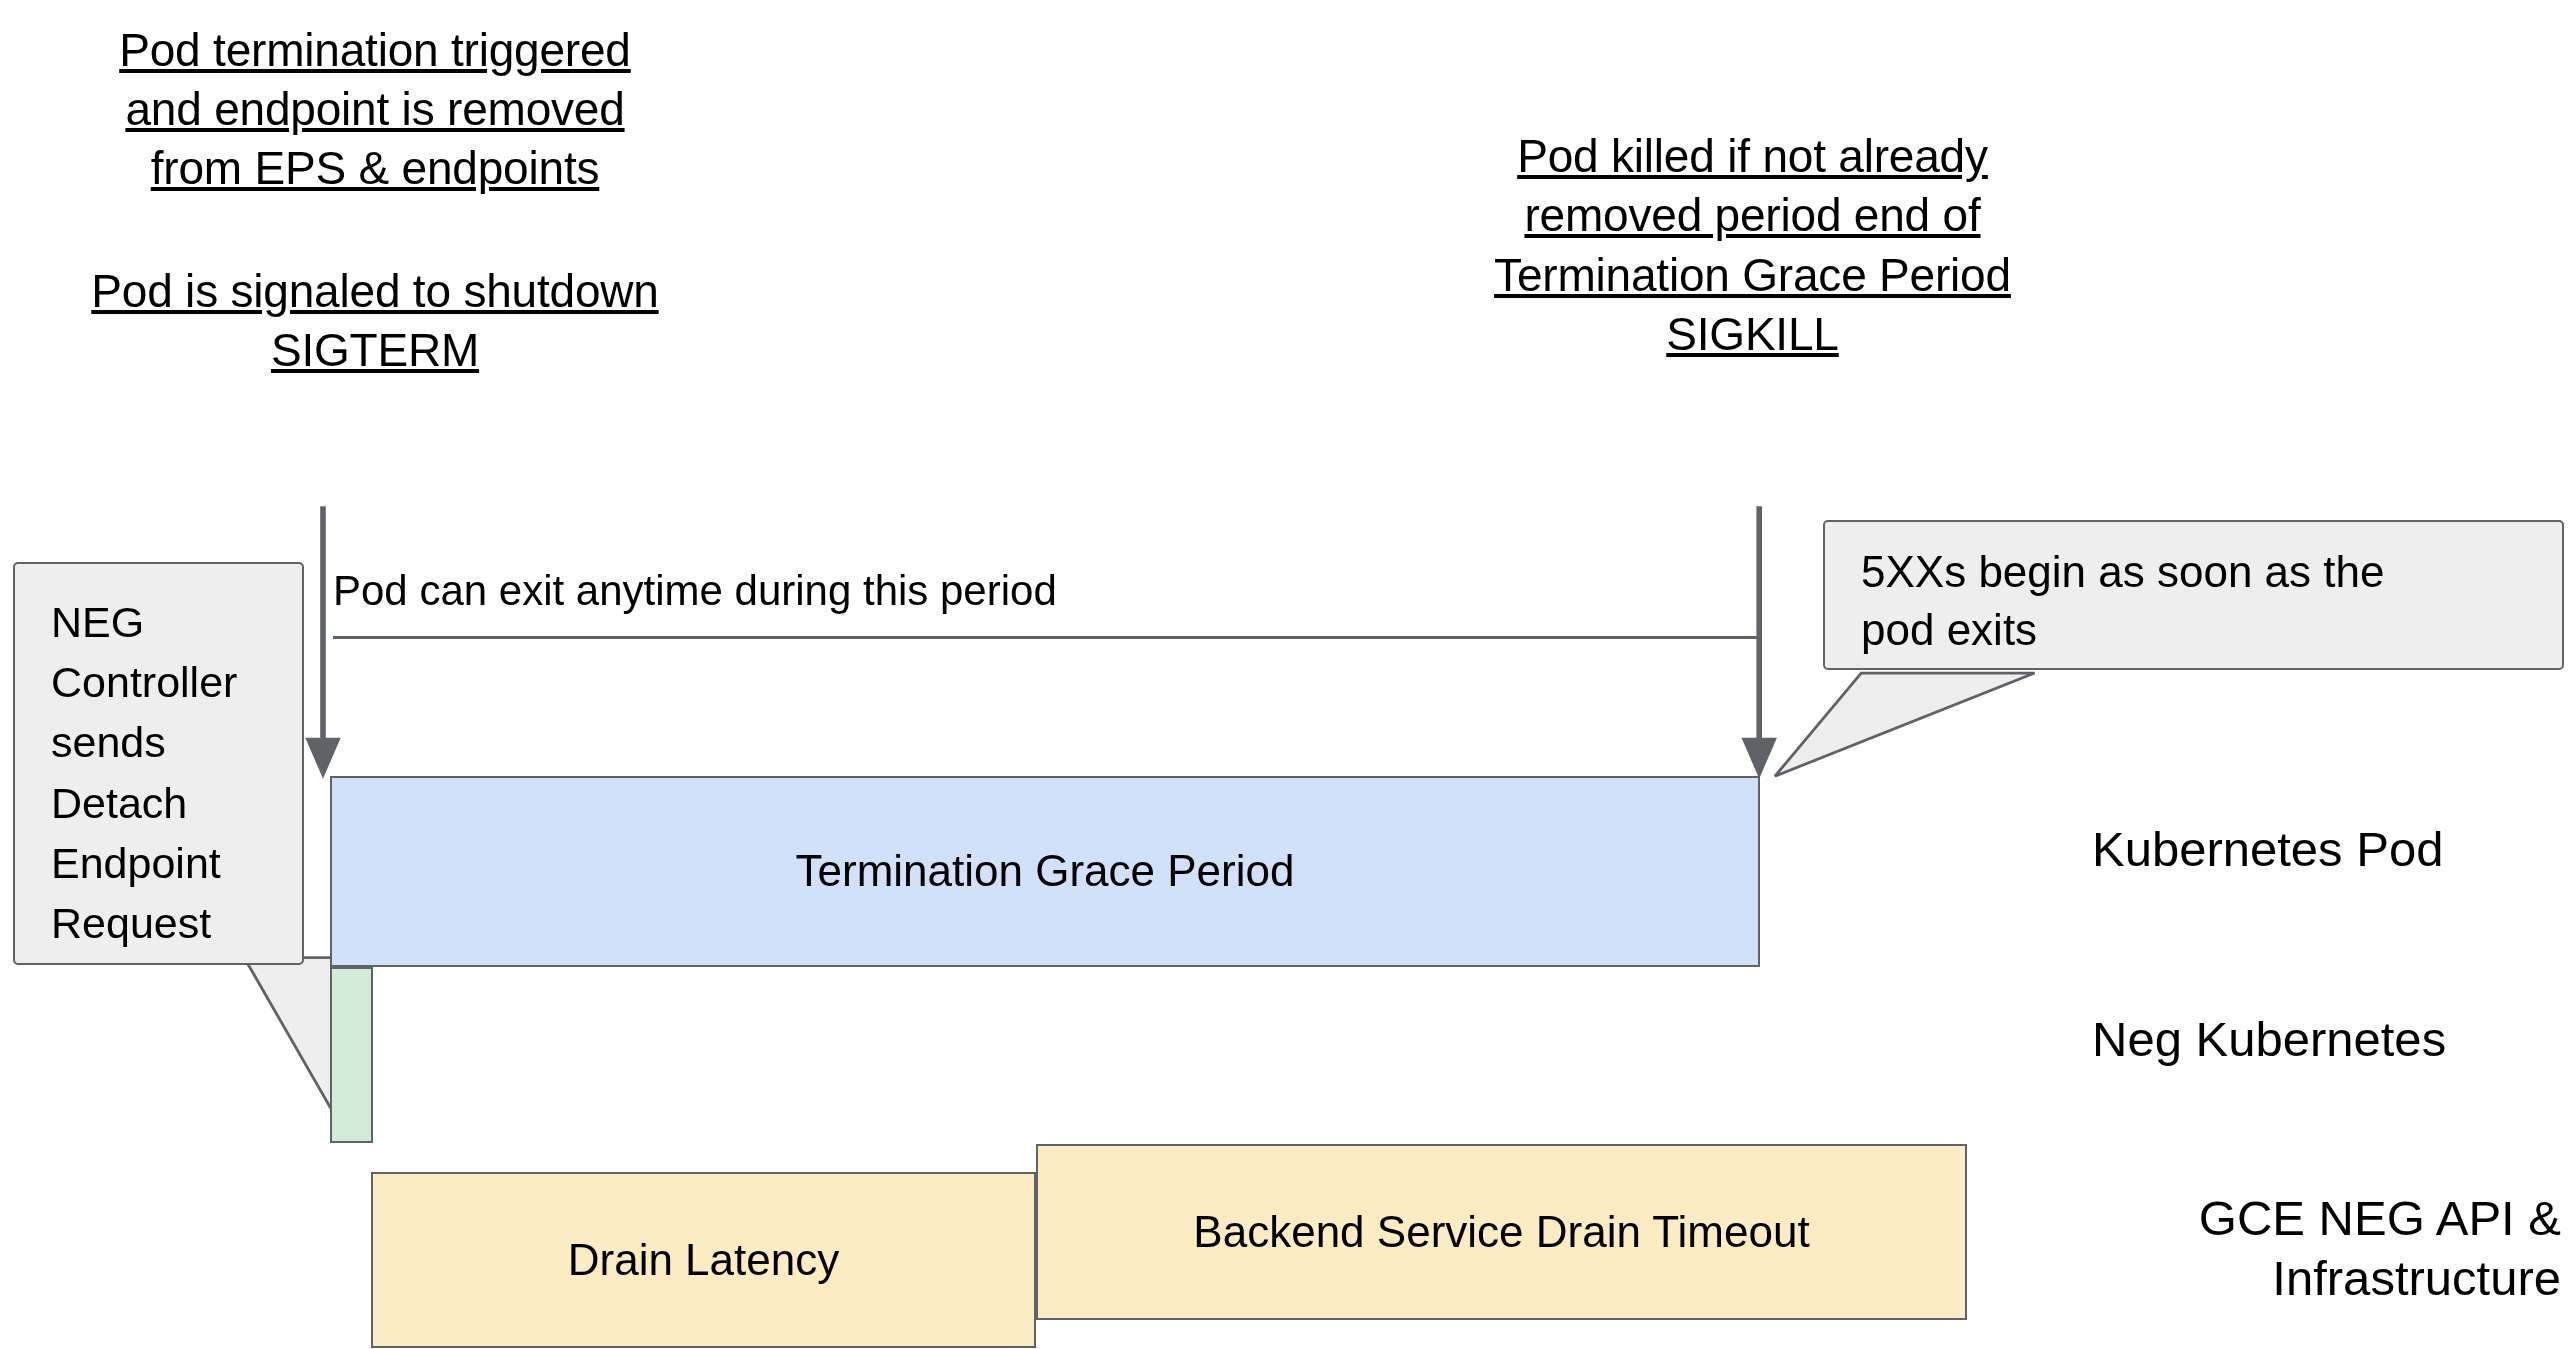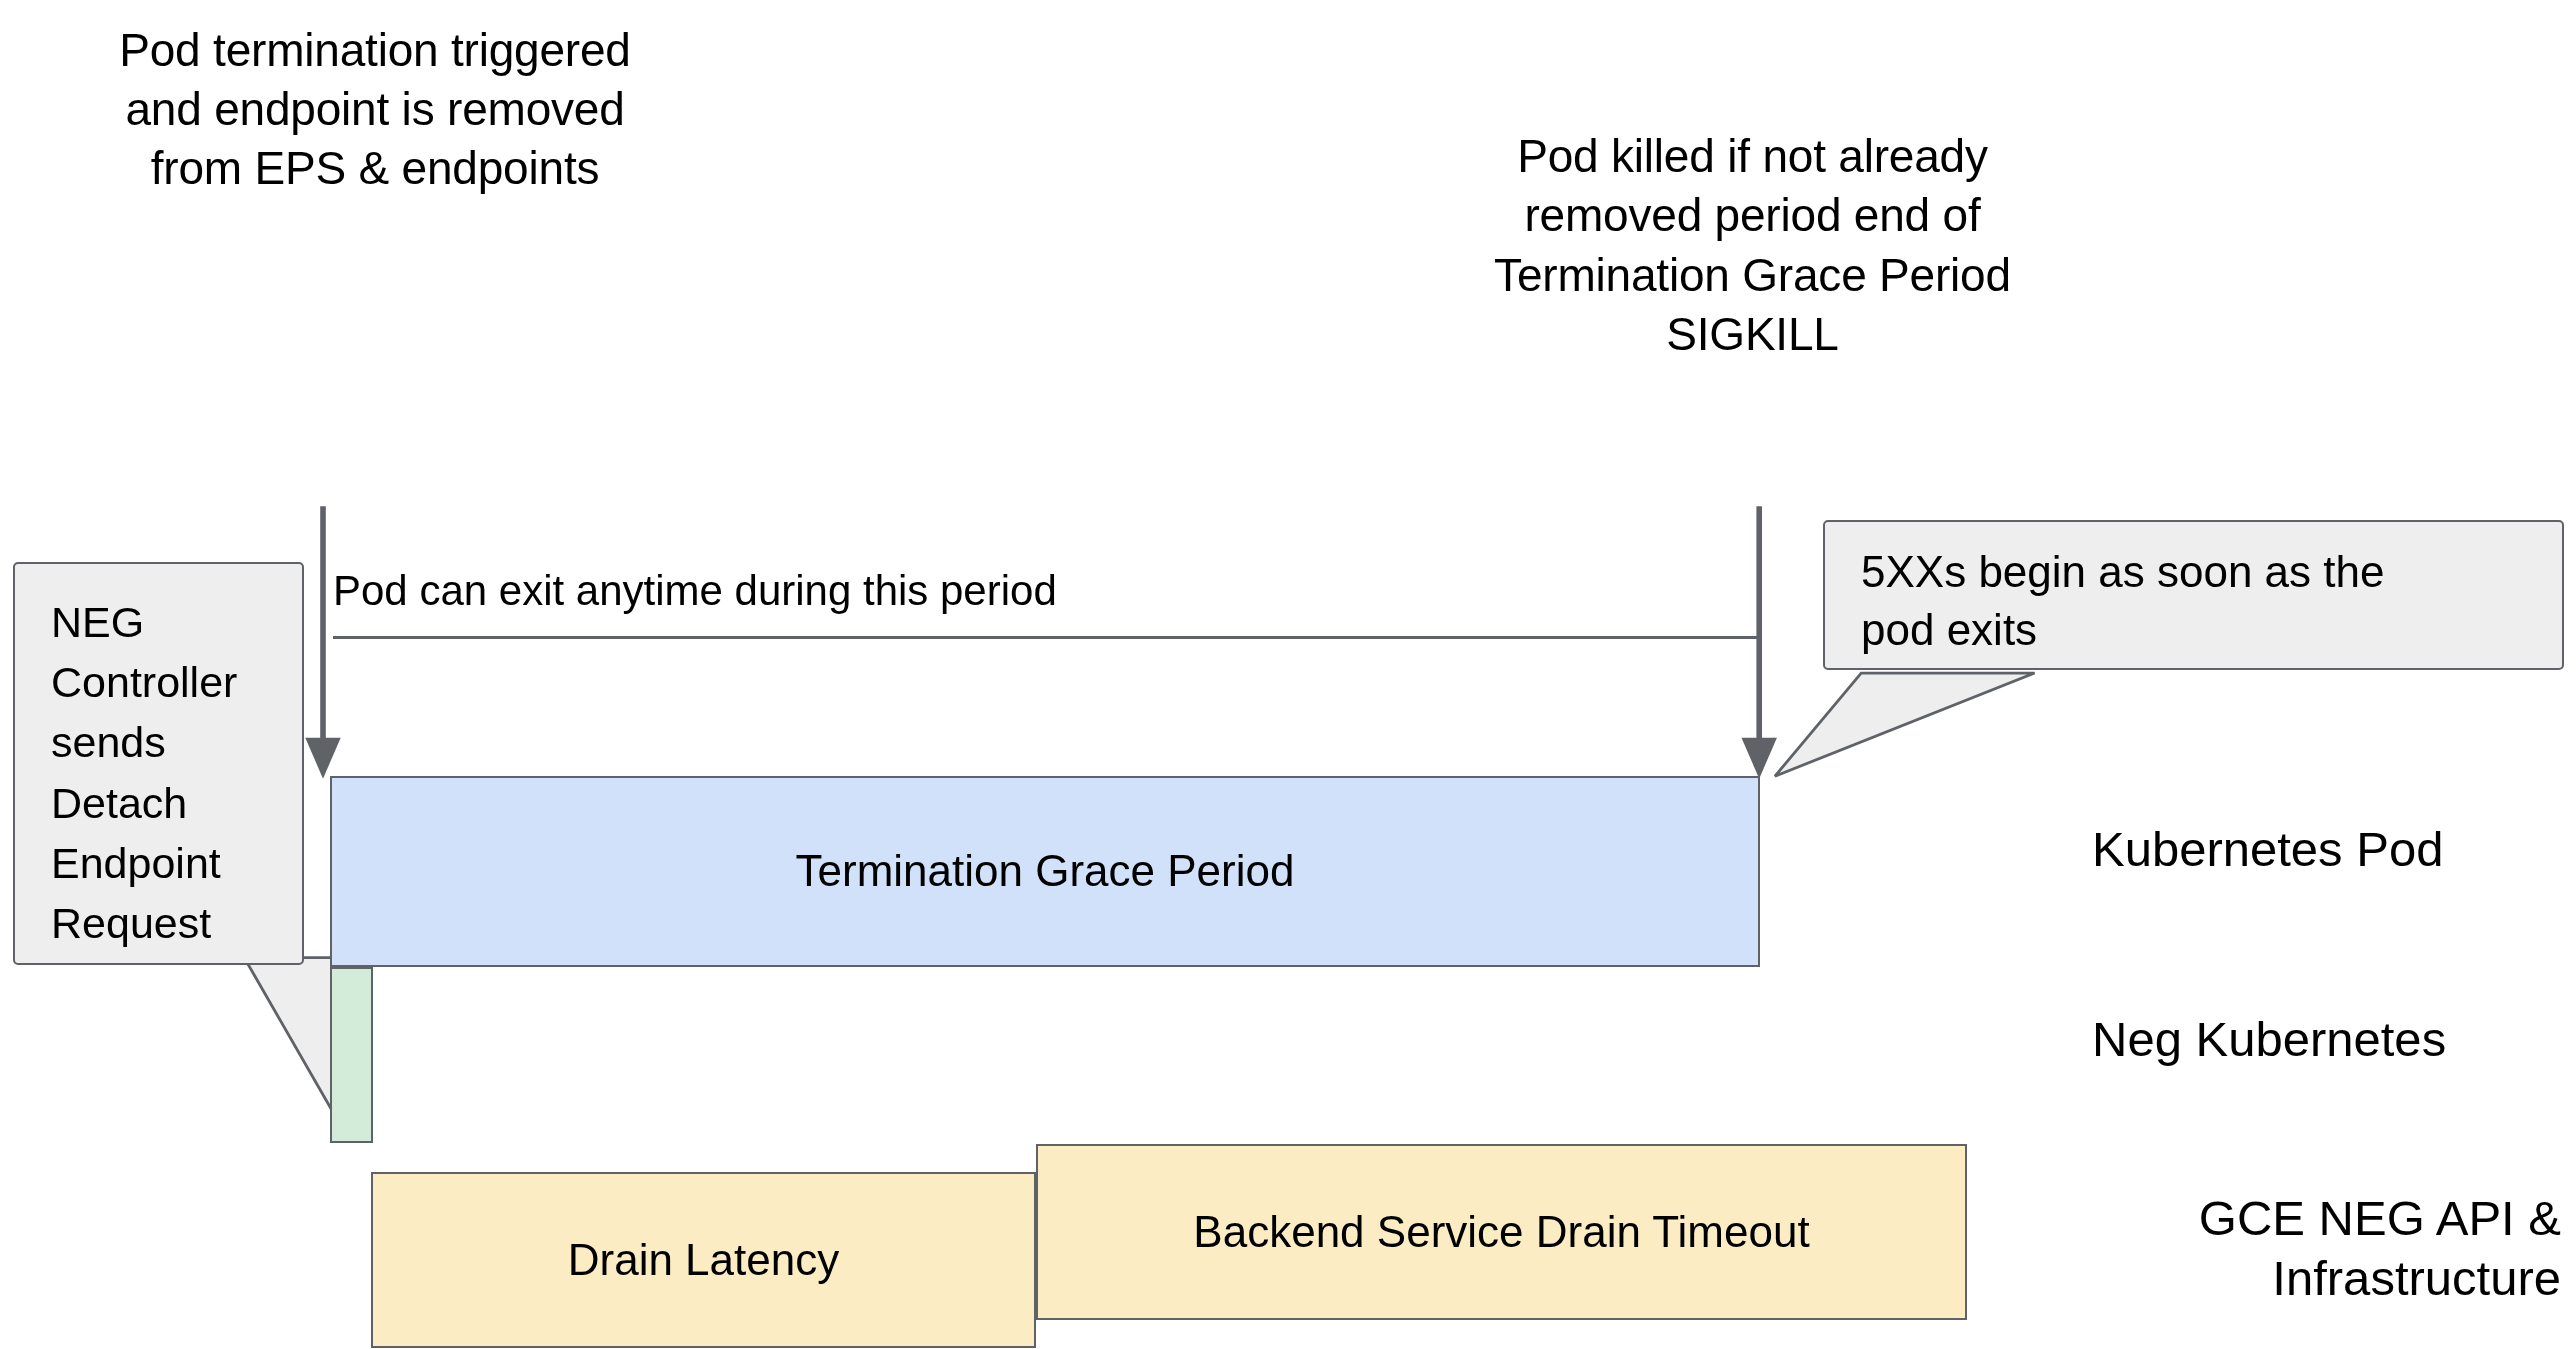--- a/index.html
+++ b/index.html
@@ -25,20 +25,21 @@
 
   
   .note {
     position: absolute;
     font-size: 46px;
     line-height: 1.29;
     text-align: center;
     color: #000;
     white-space: pre-line;
     letter-spacing: -0.2px;
+    text-decoration: underline;
   }
   #note-left-1  { left: 19px;   top: 20.6px;  width: 712px; }
   #note-left-2  { left: 19px;   top: 262px; width: 712px; }
   #note-right-1 { left: 1415px; top: 127px; width: 675px; }
 
   
   .bubble {
     position: absolute;
     background: #eeeeee;
     border: 2.8px solid #5f6368;
@@ -139,20 +140,22 @@
 </style>
 </head>
 <body>
 
 <div class="stage">
 
   <div class="note" id="note-left-1">Pod termination triggered
 and endpoint is removed
 from EPS &amp; endpoints</div>
 
+  <div class="note" id="note-left-2">Pod is signaled to shutdown
+SIGTERM</div>
 
   <div class="note" id="note-right-1">Pod killed if not already
 removed period end of
 Termination Grace Period
 SIGKILL</div>
 
   <svg class="abs" style="left:281px; top:487px; width:112px; height:309px;" viewBox="0 0 120 330">
     <line x1="45" y1="20" x2="45" y2="278" stroke="#5f6368" stroke-width="6"></line>
     <polygon points="45,312 26,268 64,268" fill="#5f6368"></polygon>
   </svg>

